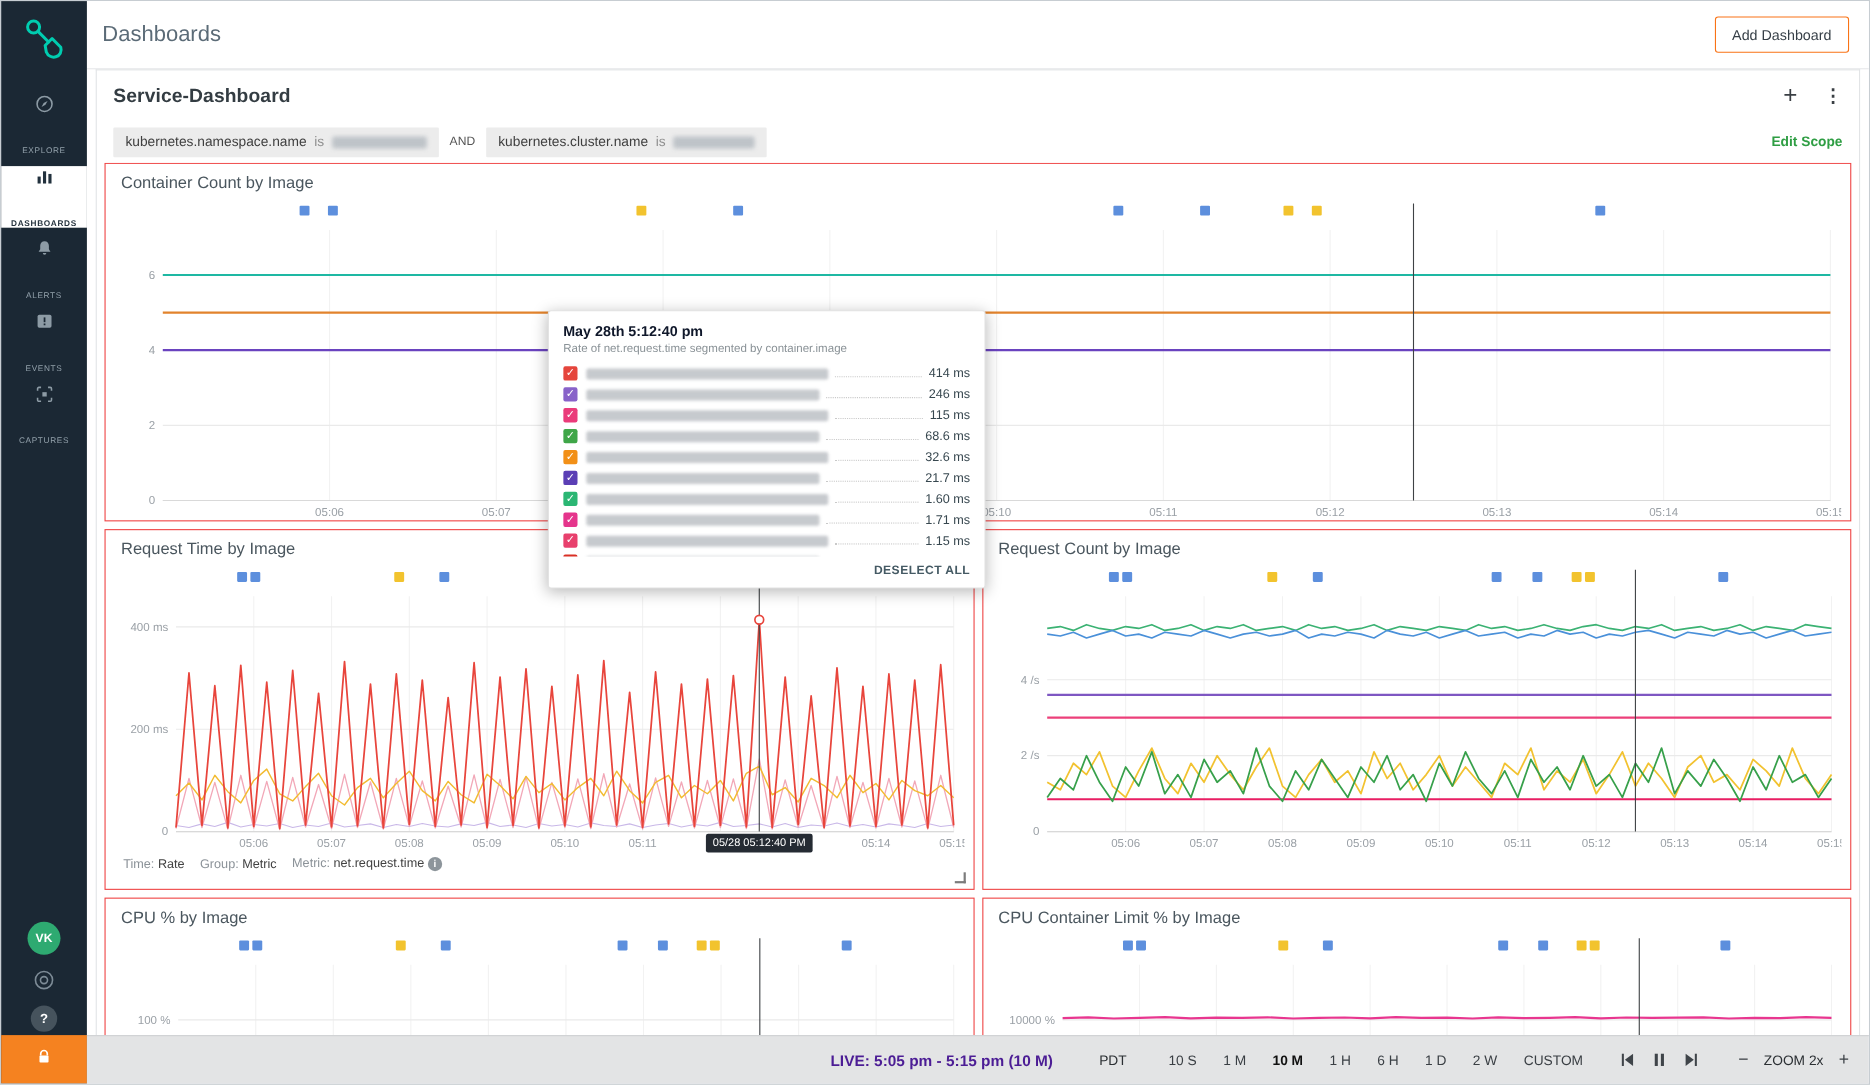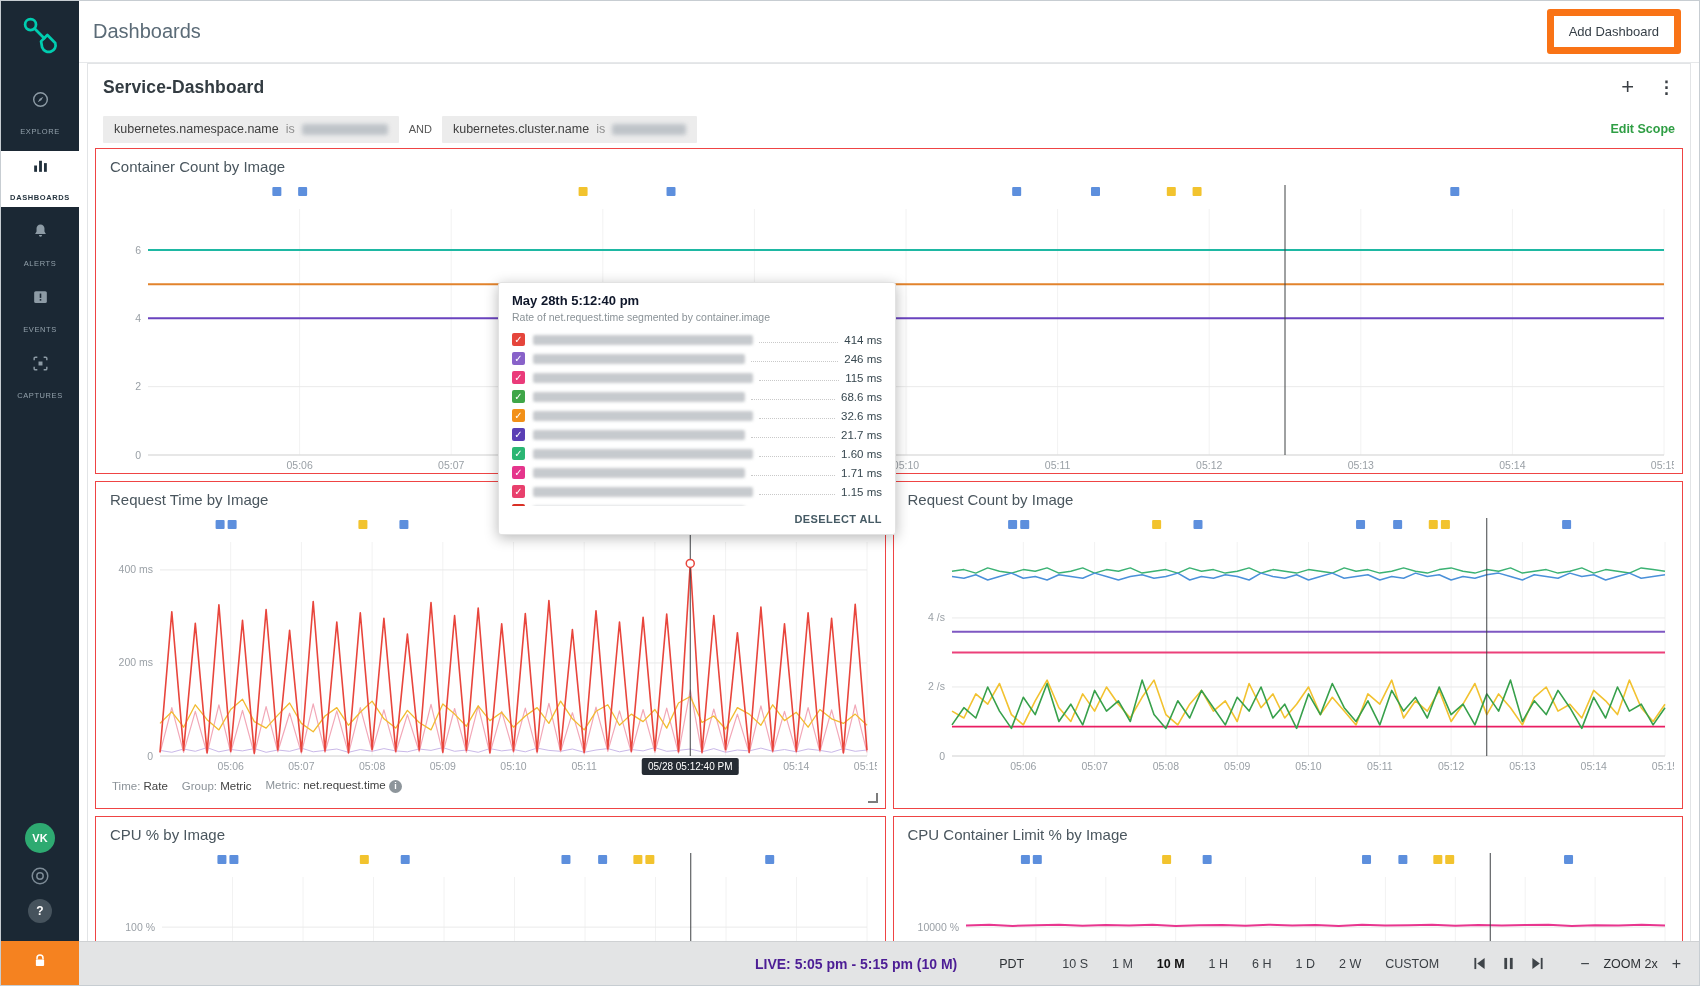--- a/index.html
+++ b/index.html
@@ -6,39 +6,39 @@
   body { background:#9aa3ab; font-family:"Liberation Sans", sans-serif; }
   .screen { position:relative; width:1700px; height:986px; background:#fff;
             border:1px solid #c7cdd2; overflow:hidden; font-family:"Liberation Sans", sans-serif; }
 
   
   .sidebar { position:absolute; left:0; top:0; bottom:0; width:78px; background:#1b2834;
              display:flex; flex-direction:column; align-items:center; z-index:20; }
   .logo { width:78px; height:66px; display:flex; align-items:center; justify-content:center; }
   .nav { display:flex; flex-direction:column; width:78px; margin-top:18px; gap:10px; }
   .nav-item { width:78px; height:56px; display:flex; flex-direction:column; align-items:center;
-              justify-content:center; gap:14px; color:#8d9ba5; cursor:pointer; }
+              justify-content:space-between; gap:14px; color:#8d9ba5; cursor:pointer; }
   .nav-item .nav-label { font-size:7.5px; letter-spacing:.6px; color:#93a1ab; }
   .nav-item.active { background:#ffffff; color:#22313d; }
   .nav-item.active .nav-label { color:#26343f; font-weight:bold; }
-  .side-bottom { margin-top:auto; display:flex; flex-direction:column; align-items:center; gap:11px; padding-bottom:18px; }
+  .side-bottom { margin-top:auto; display:flex; flex-direction:column; align-items:center; gap:11px; padding-bottom:3px; }
   .avatar { width:30px; height:30px; border-radius:50%; background:#2eaa71; color:#fff;
             font-size:11px; font-weight:bold; display:flex; align-items:center; justify-content:center; }
   .record { color:#7d8b96; height:24px; display:flex; align-items:center; }
   .help { width:24px; height:24px; border-radius:50%; background:#46535d; color:#fff; font-size:12px;
           font-weight:bold; display:flex; align-items:center; justify-content:center; }
   .lock-cell { width:78px; height:44px; background:#f58220; display:flex; align-items:center; justify-content:center; }
 
   
   .main { position:absolute; left:78px; right:0; top:0; bottom:44px; background:#fff;
           display:flex; flex-direction:column; overflow:hidden; }
   .topbar { height:62px; flex:none; display:flex; align-items:center; justify-content:space-between;
             padding:0 18px 0 14px; border-bottom:1px solid #e6e8ea; }
   .topbar-title { font-size:20px; color:#5b6b77; }
-  .btn-outline { background:#fff; border:7px solid #f97316; border-radius:3px; padding:8px 15px;
+  .btn-outline { background:#fff; border:1px solid #f97316; border-radius:3px; padding:8px 15px;
                  font-size:13px; color:#363f47; cursor:pointer; font-family:inherit; }
 
   .board { flex:1; margin:0 8px; border:1px solid #e2e4e6; border-bottom:none; overflow:hidden;
            display:flex; flex-direction:column; }
   .board-header { height:46px; flex:none; display:flex; align-items:center; justify-content:space-between; padding:0 15px; }
   .board-title { font-size:17.5px; color:#333c42; font-weight:bold; letter-spacing:.1px; }
   .board-actions { display:flex; gap:24px; align-items:center; }
   .icon-btn { cursor:pointer; color:#3a3f44; line-height:1; }
   .plus-glyph { font-size:22px; font-weight:400; }
   .kebab-glyph { font-size:17px; font-weight:bold; }

